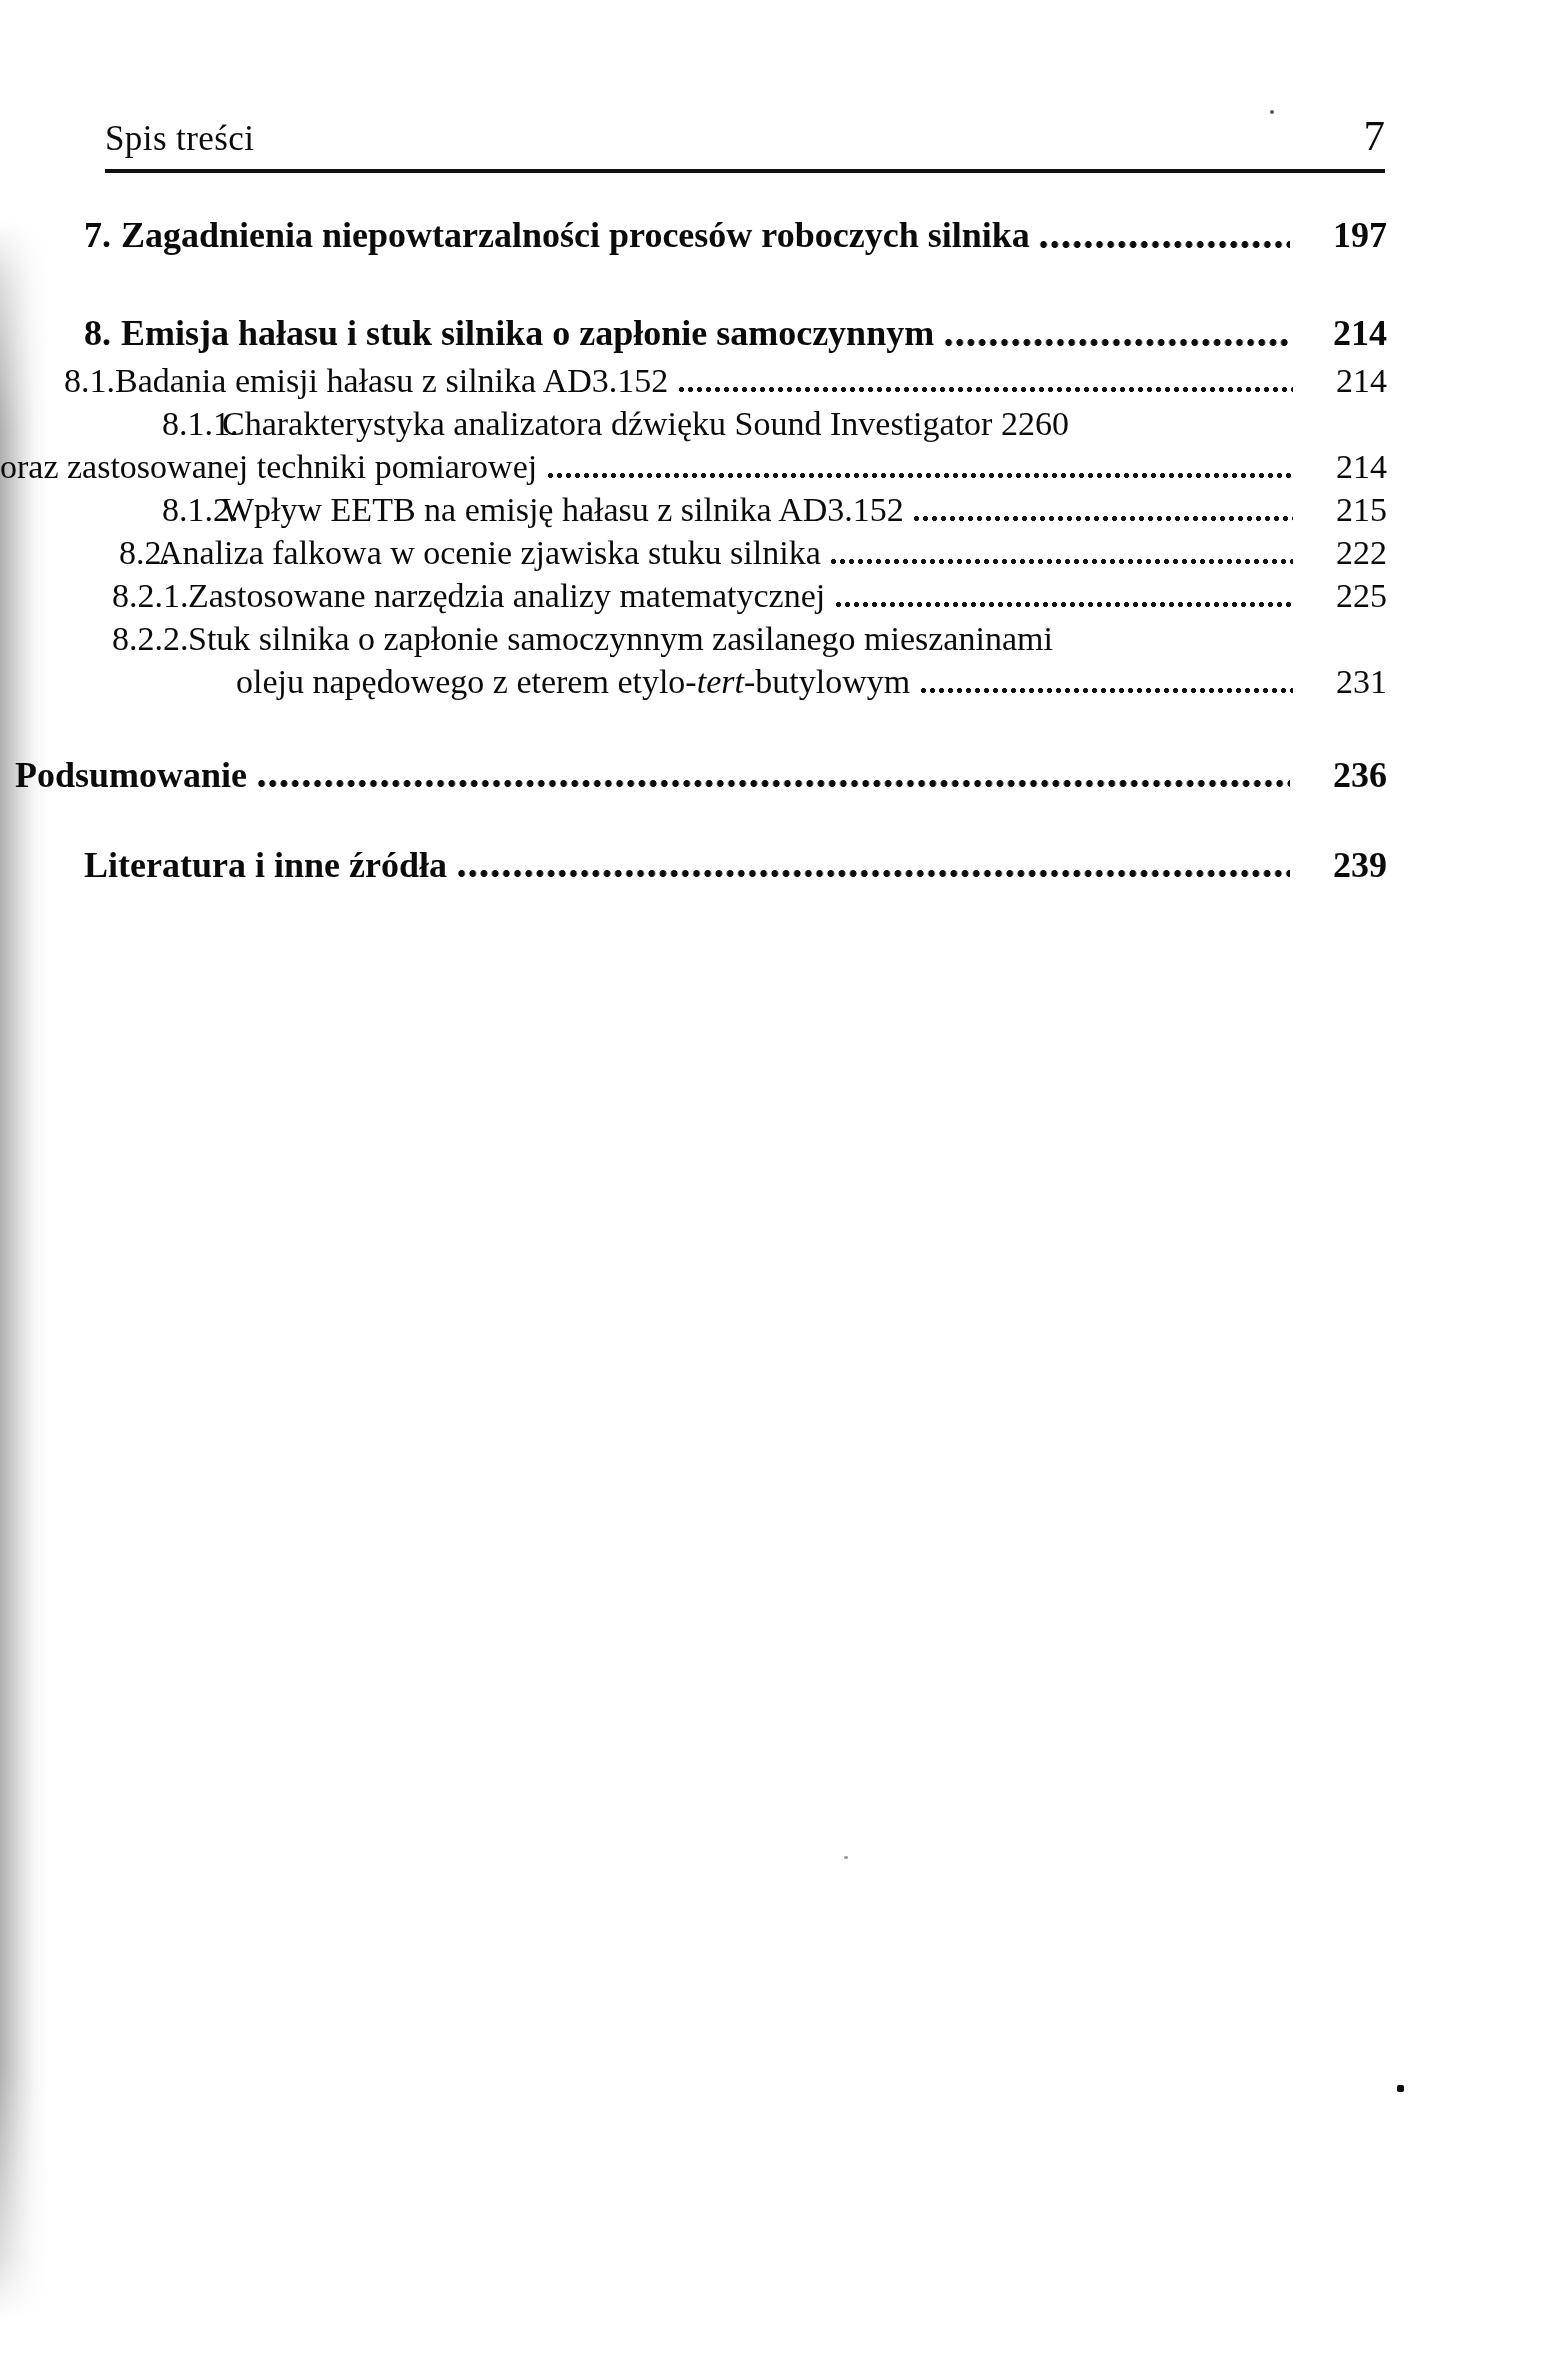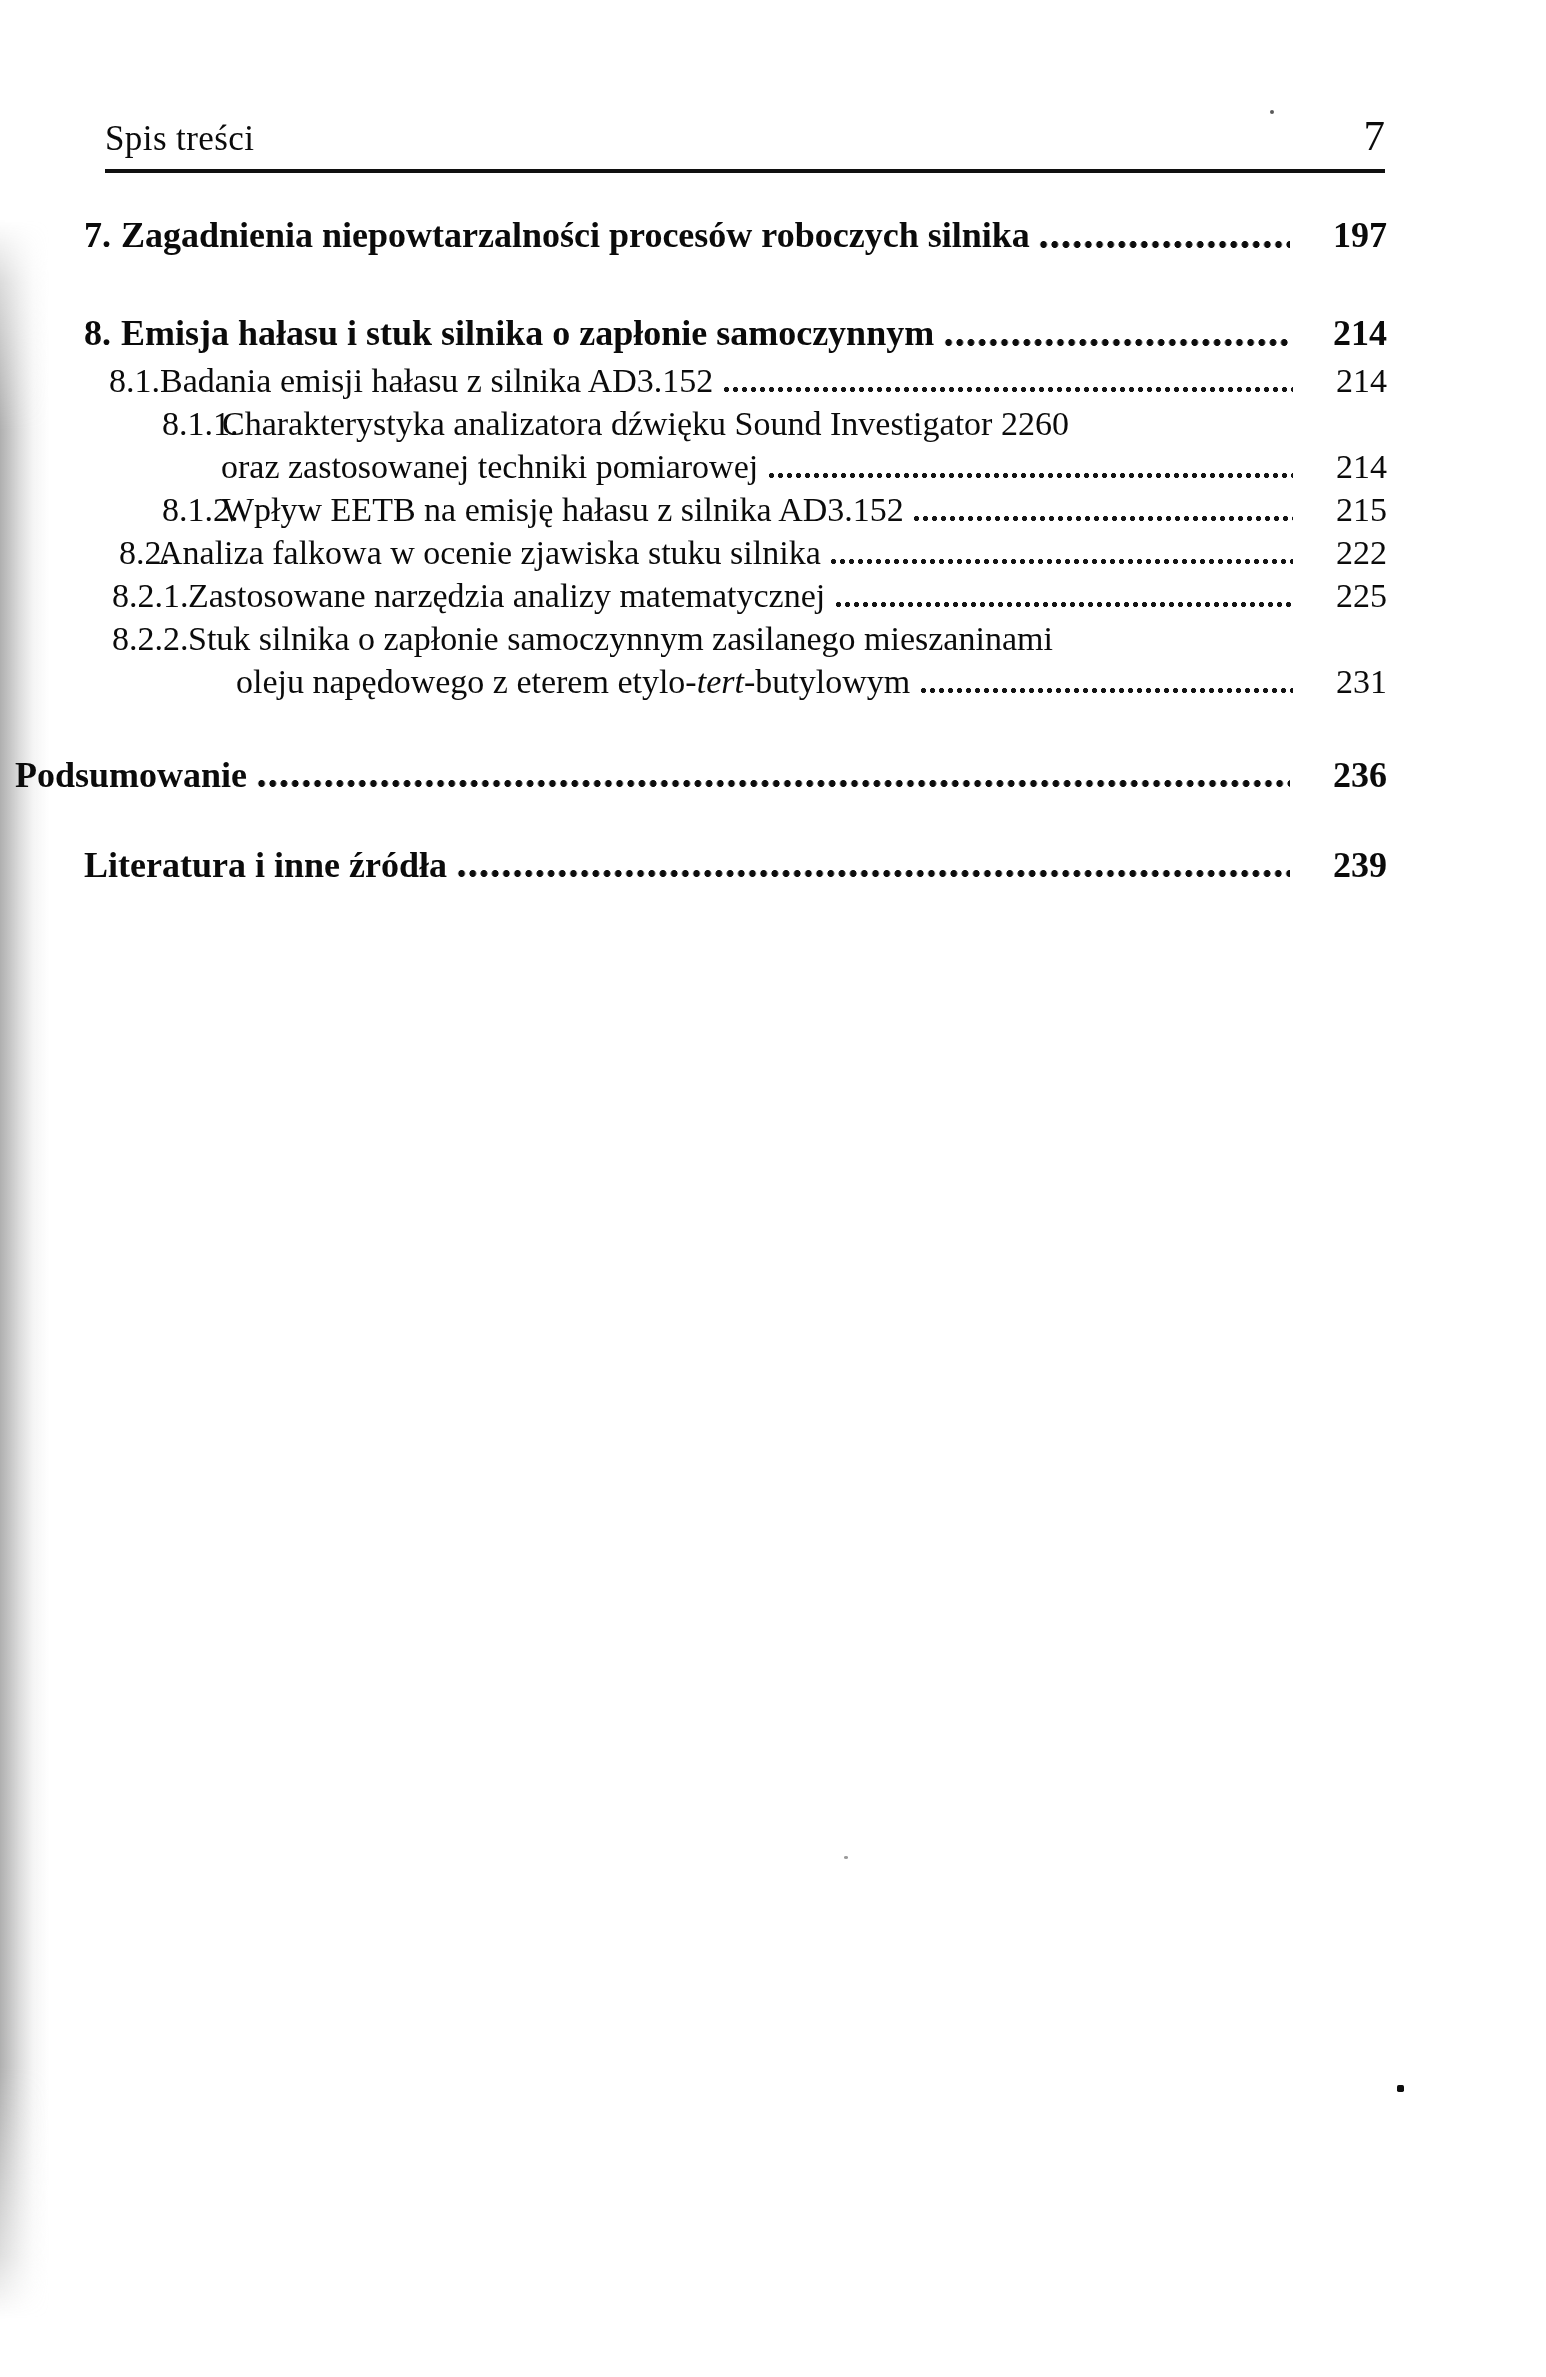--- a/index.html
+++ b/index.html
@@ -62,25 +62,25 @@
   .row.bold-row { font-size: 36px; font-weight: bold; line-height: 48px; }
   .row.bold-row .leader {
     background-image: radial-gradient(circle, #0d0d0d 3px, rgba(0,0,0,0) 3.7px);
     background-size: 11.2px 8.6px;
     background-position: left bottom 11.2px;
   }
   .em { font-style: italic; }
 
   
   .i0  { padding-left: 84px; }  .i0 .num  { width: 37px; }
-  .i1a { padding-left: 109px; } .i1a .num { width: 51px; }
+  .i1a { padding-left: 64px; } .i1a .num { width: 51px; }
   .i1b { padding-left: 119px; } .i1b .num { width: 39px; }
   .i2a { padding-left: 162px; } .i2a .num { width: 60px; }
   .i2b { padding-left: 112px; } .i2b .num { width: 76px; }
-  .c1  { padding-left: 221px; }
+  .c1  { }
   .c2  { padding-left: 236px; }
 
   
   .mt-a { margin-top: 4.3px; }   
   .mt-b { margin-top: 50px; }  
   .mt-c { margin-top: 1.7px; }
   .mt-d { margin-top: 48px; padding-left: 15px; }  
   .mt-e { margin-top: 42px; }  
 </style>
 </head>

